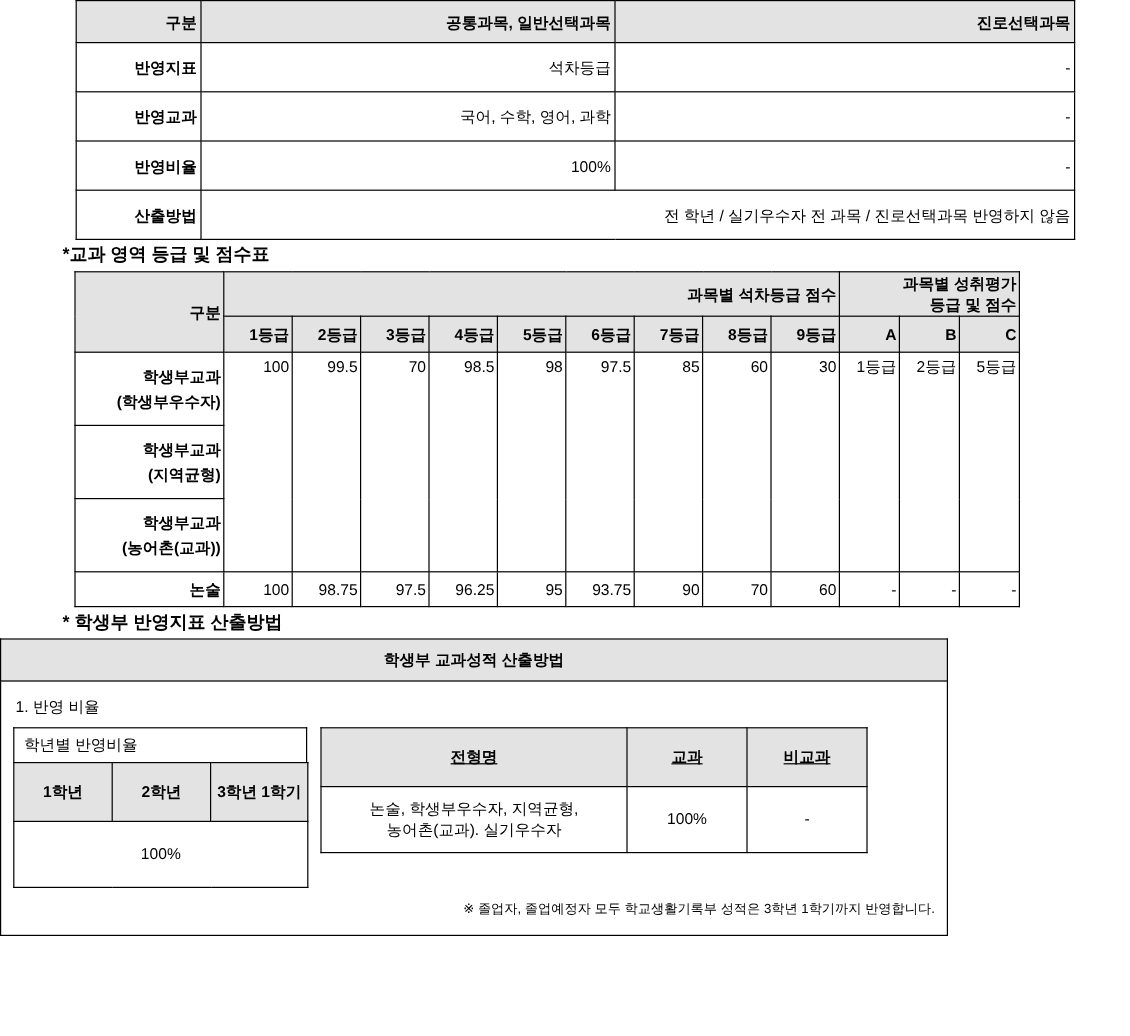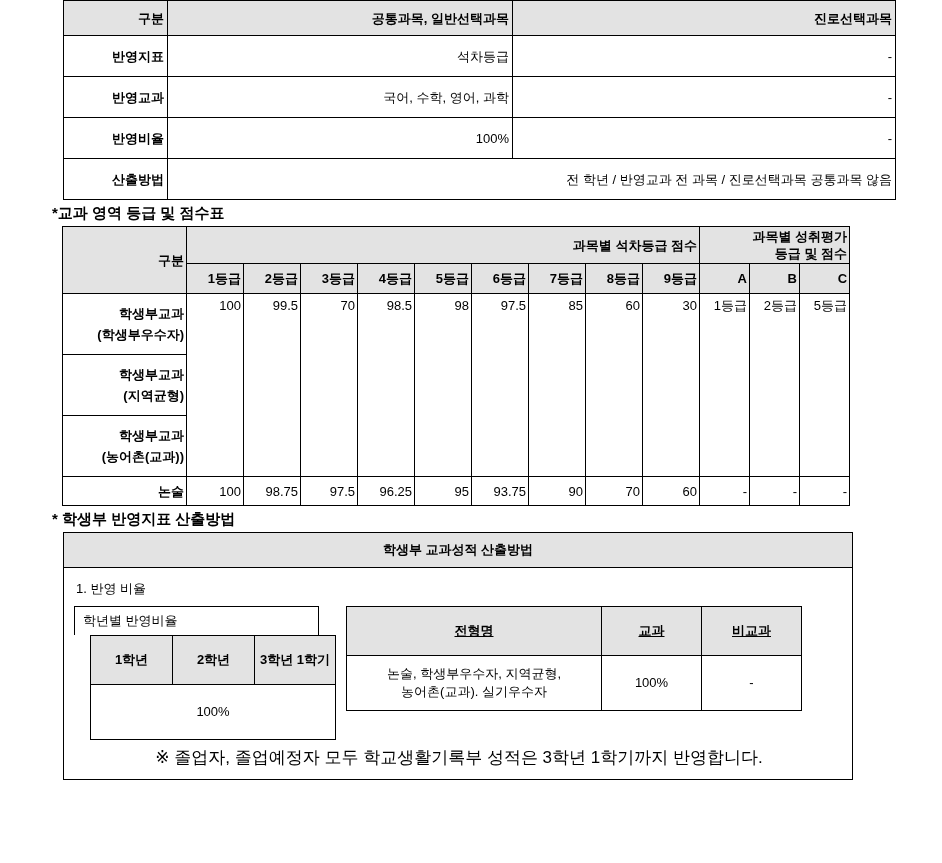--- a/index.html
+++ b/index.html
@@ -75,21 +75,21 @@
     font-size: 13px;
     line-height: 21px;
     font-weight: bold;
   }
   #table-grade-scores td.val {
     vertical-align: top;
     padding-top: 3px;
   }
 
   
-  .t3-wrap { padding-left: 63px; }
+  .t3-wrap { }
   #table-calc-method {
     width: 790px;
     border: 1px solid #000000;
   }
   #table-calc-method > tbody > tr > td {
     border: 1px solid #000000;
   }
   .calc-title {
     background: #e3e3e3;
     font-size: 13px;
@@ -131,31 +131,31 @@
     text-align: center;
     vertical-align: middle;
     padding: 3px 2px;
     line-height: 18px;
     word-break: keep-all;
   }
   .sub-tbl td.hd {
     background: #e3e3e3;
     font-weight: bold;
   }
-  #sub-table-grade-ratio { width: 245px; margin-left: 16px; }
+  #sub-table-grade-ratio { width: 245px; }
   #sub-table-grade-ratio td.hd { height: 42px; }
   #sub-table-grade-ratio td.v { height: 48px; }
   #sub-table-element-ratio { width: 455px; }
   #sub-table-element-ratio td.hd { height: 42px; text-decoration: underline; }
   #sub-table-element-ratio td.v { height: 48px; }
   .note-line {
-    font-size: 17px;
+    font-size: 11px;
     line-height: 18px;
     padding: 9px 0 4px 2px;
-    text-align: center;
+    text-align: right;
     white-space: nowrap;
   }
 </style>
 </head>
 <body>
 
 <div class="page">
 
 
   <div class="t1-wrap">
@@ -181,21 +181,21 @@
           <td>국어, 수학, 영어, 과학</td>
           <td>-</td>
         </tr>
         <tr>
           <td class="rowhd">반영비율</td>
           <td>100%</td>
           <td>-</td>
         </tr>
         <tr>
           <td class="rowhd">산출방법</td>
-          <td colspan="2">전 학년 / 반영교과 전 과목 / 진로선택과목 공통과목 않음</td>
+          <td colspan="2">전 학년 / 실기우수자 전 과목 / 진로선택과목 반영하지 않음</td>
         </tr>
       </tbody>
     </table>
   </div>
 
   <div class="section-head">*교과 영역 등급 및 점수표</div>
 
   <div class="t2-wrap">
     <table class="tbl" id="table-grade-scores">
       <colgroup>

